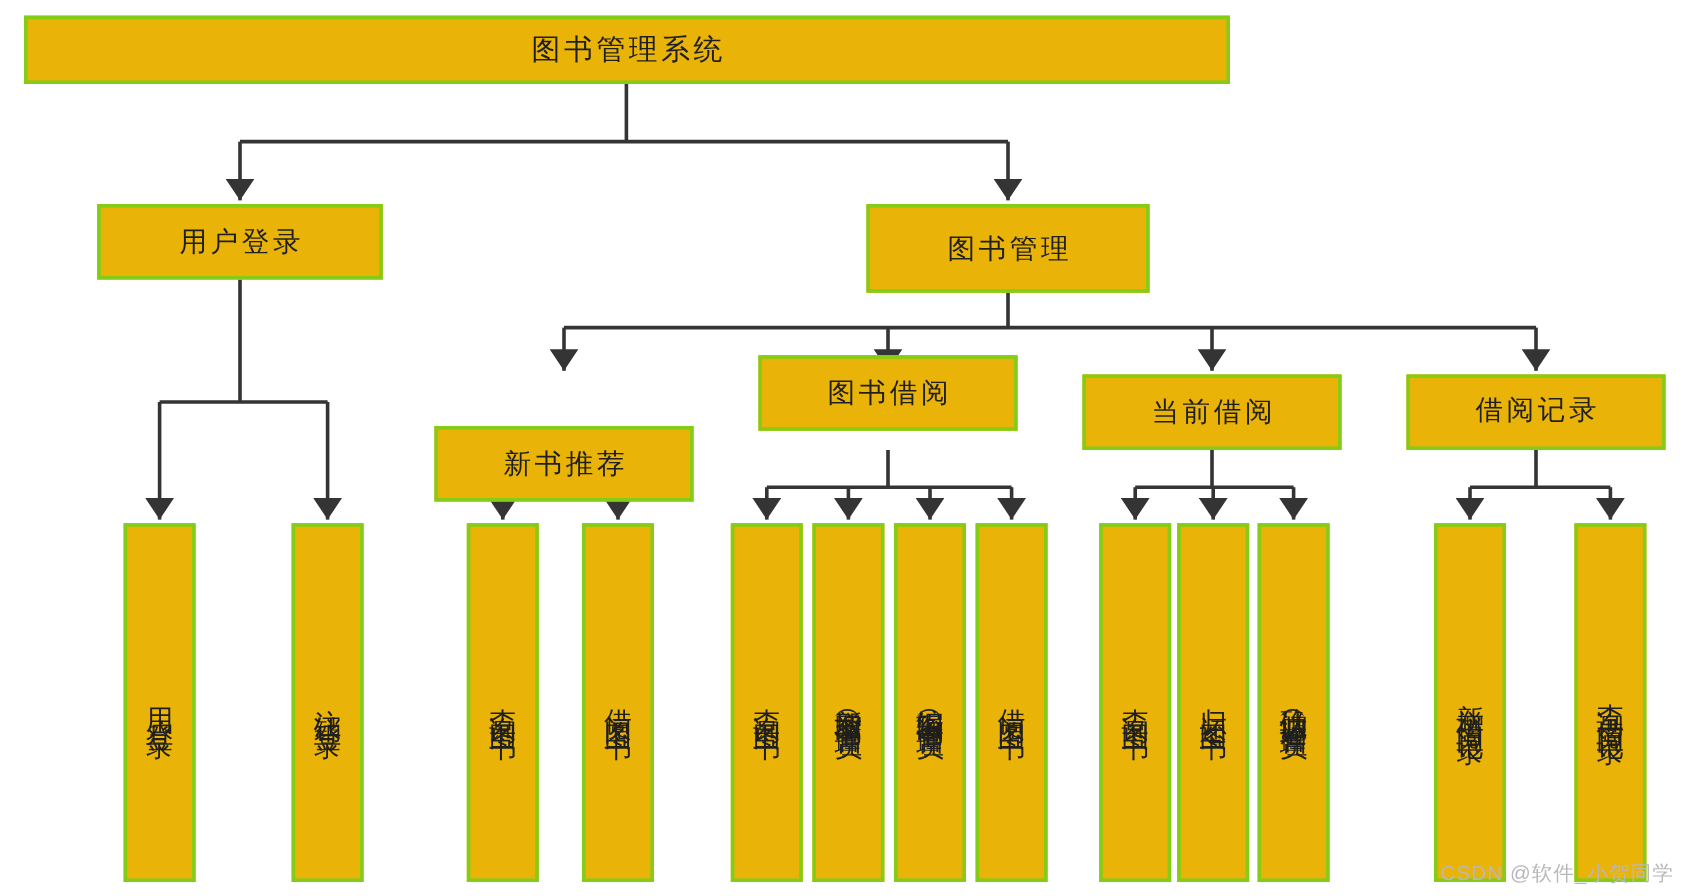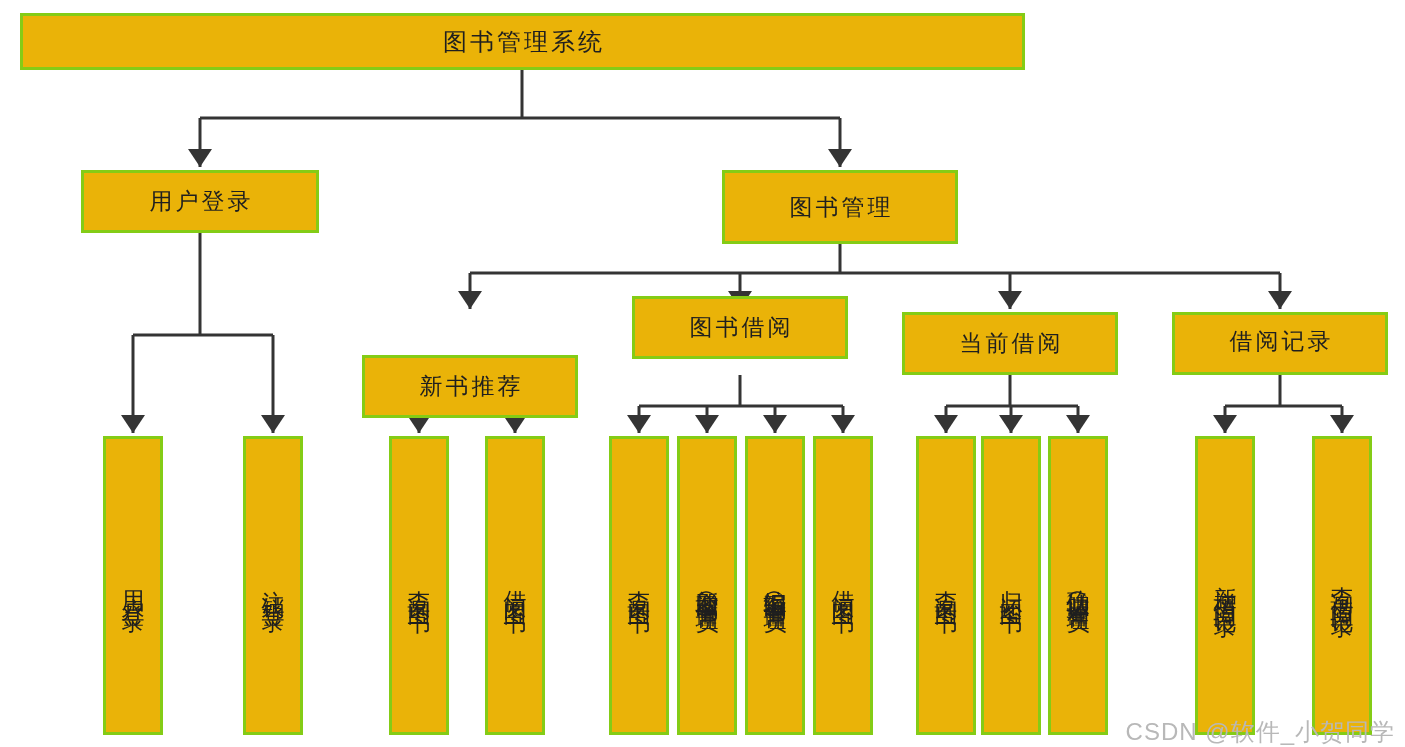--- a/index.html
+++ b/index.html
@@ -50,21 +50,21 @@
     font-size: 23px;
     letter-spacing: 7px;
   }
   .vbox.med   { letter-spacing: 6px; }
   .vbox.tight { letter-spacing: 3px; }
 
   .watermark {
     position: absolute;
     top: 716px;
     right: 10px;
-    font-size: 24px;
+    font-size: 17px;
     letter-spacing: 1px;
     color: #b8b8b8;
     white-space: nowrap;
   }
 </style>
 </head>
 <body>
 
 <div class="canvas">
 

